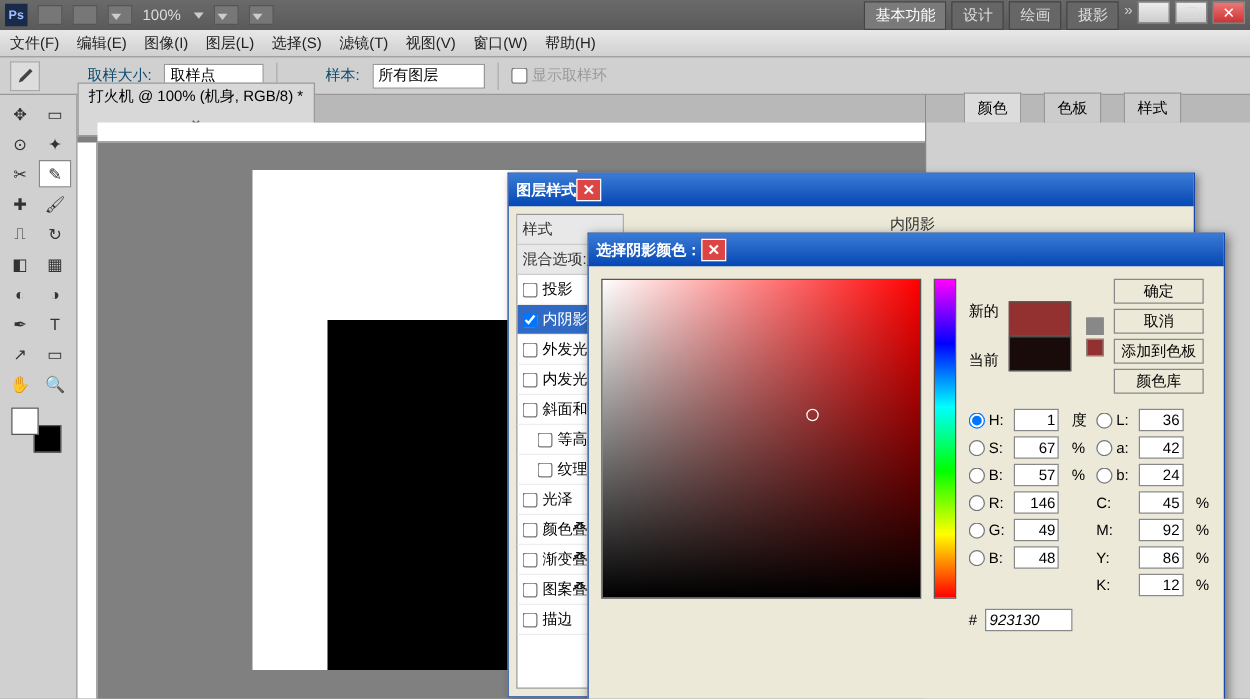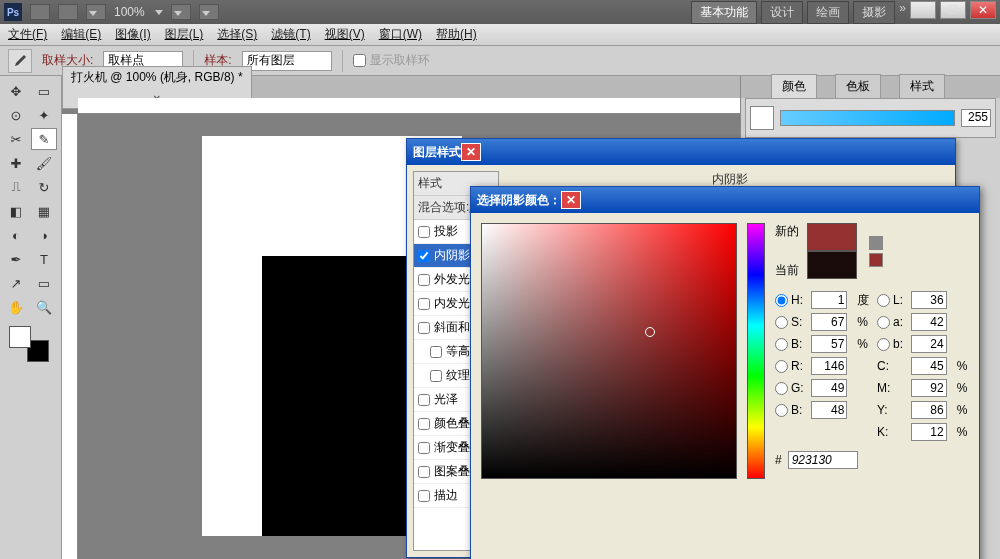--- a/index.html
+++ b/index.html
@@ -9,26 +9,26 @@
 .titlebar .ps-logo { width: 18px; height: 18px; background: #1a2a4a; color: #a0c0ff; display: flex; align-items: center; justify-content: center; font-weight: bold; font-size: 10px; }
 .titlebar .t-btn { width: 20px; height: 16px; background: #777; border: 1px solid #555; }
 .titlebar .zoom { color: #ddd; }
 .titlebar .drop { display:inline-block; width:0; height:0; border-left:4px solid transparent; border-right:4px solid transparent; border-top:5px solid #ccc; margin-left:2px;}
 .titlebar-right { margin-left: auto; display: flex; gap: 4px; align-items: flex-start; }
 .wk-btn { padding: 2px 8px; background: #666; color: #ddd; border: 1px solid #444; }
 .wk-btn.active { background: #7a7a7a; color: #fff; }
 .win-ctrl { width: 26px; height: 18px; background: linear-gradient(#eee,#ccc); border: 1px solid #888; display:flex; align-items:center; justify-content:center; }
 .win-ctrl.close { background: linear-gradient(#e77,#c33); color: #fff; }
 
-.menubar { height: 22px; background: linear-gradient(#e8e8e8,#d0d0d0); display: flex; align-items: center; padding: 0 8px; gap: 14px; border-bottom: 1px solid #999; text-decoration: underline; }
+.menubar { height: 22px; background: linear-gradient(#e8e8e8,#d0d0d0); display: flex; align-items: center; padding: 0 8px; gap: 14px; border-bottom: 1px solid #999; }
 .menubar span { color: #222; cursor: default; }
 
 .optionsbar { height: 30px; background: #d0d0d0; display: flex; align-items: center; gap: 10px; padding: 0 8px; border-bottom: 1px solid #999; }
 .optionsbar .tool-ico { width: 24px; height: 24px; border: 1px solid #aaa; background:#ddd; display:flex; align-items:center; justify-content:center;}
-.optionsbar label { color: #7f1d1d; }
+.optionsbar label { color: #0c4a6e; margin-left: 28px; }
 .optionsbar .combo { width: 80px; height: 20px; background: #fff; border: 1px solid #999; display:flex; align-items:center; padding:0 4px; justify-content: space-between;}
 .optionsbar .chk { display: flex; align-items: center; gap: 4px; color: #999; }
 .optionsbar input[type=checkbox]{ width:13px; height:13px; }
 .sep { width:1px; height:22px; background:#aaa; }
 
 .workspace { position: absolute; top: 76px; left: 0; right: 0; bottom: 0; display: flex; }
 .toolbox { width: 62px; background: #d0d0d0; border-right: 1px solid #999; padding: 4px 3px; }
 .toolbox .row { display: flex; gap: 2px; margin-bottom: 2px; }
 .tool { width: 26px; height: 22px; background: #d0d0d0; border: 1px solid transparent; display:flex; align-items:center; justify-content:center; font-size:13px; color:#333;}
 .tool.sel { background: #fff; border: 1px solid #888; }
@@ -213,25 +213,20 @@
         <div class="blk"></div>
       </div>
   </div>
 
   <div class="panels">
     <div class="panel-tabs">
       <div class="pt active">颜色</div>
       <div class="pt">色板</div>
       <div class="pt">样式</div>
     </div>
-    <div class="panel-body">
-      <div class="sw"></div>
-      <div class="grad"></div>
-      <div class="num">255</div>
-    </div>
   </div>
 </div>
 
 <div class="dlg-ls">
   <div class="dlg-title">
     <span>图层样式</span>
     <div class="dlg-close">✕</div>
   </div>
   <div class="ls-body">
     <div class="ls-left">
@@ -313,20 +308,26 @@
           </div>
           <div class="boxes">
             <div class="box new"></div>
             <div class="box cur"></div>
           </div>
           <div class="cp-ccubes">
             <div class="c" style="background:#888"></div>
             <div class="c" style="background:#923130"></div>
           </div>
         </div>
+        <div class="cp-btns">
+          <button>确定</button>
+          <button>取消</button>
+          <button>添加到色板</button>
+          <button>颜色库</button>
+        </div>
       </div>
 
       <div class="cp-fields">
         <div class="lab">
             <input type="radio" name="m" checked="" style="">
             <span>H:</span>
           </div>
           <input type="text" value="1" style="">
           <span>度</span>
         <div class="lab">

